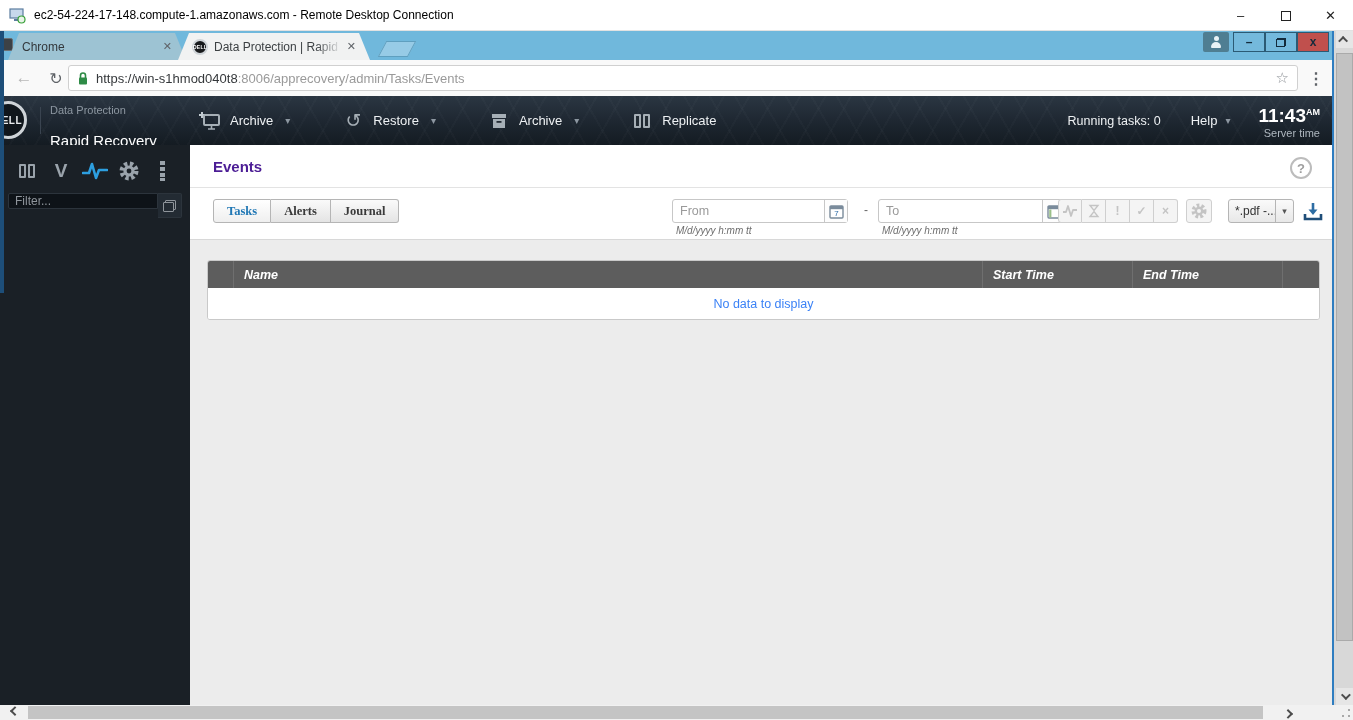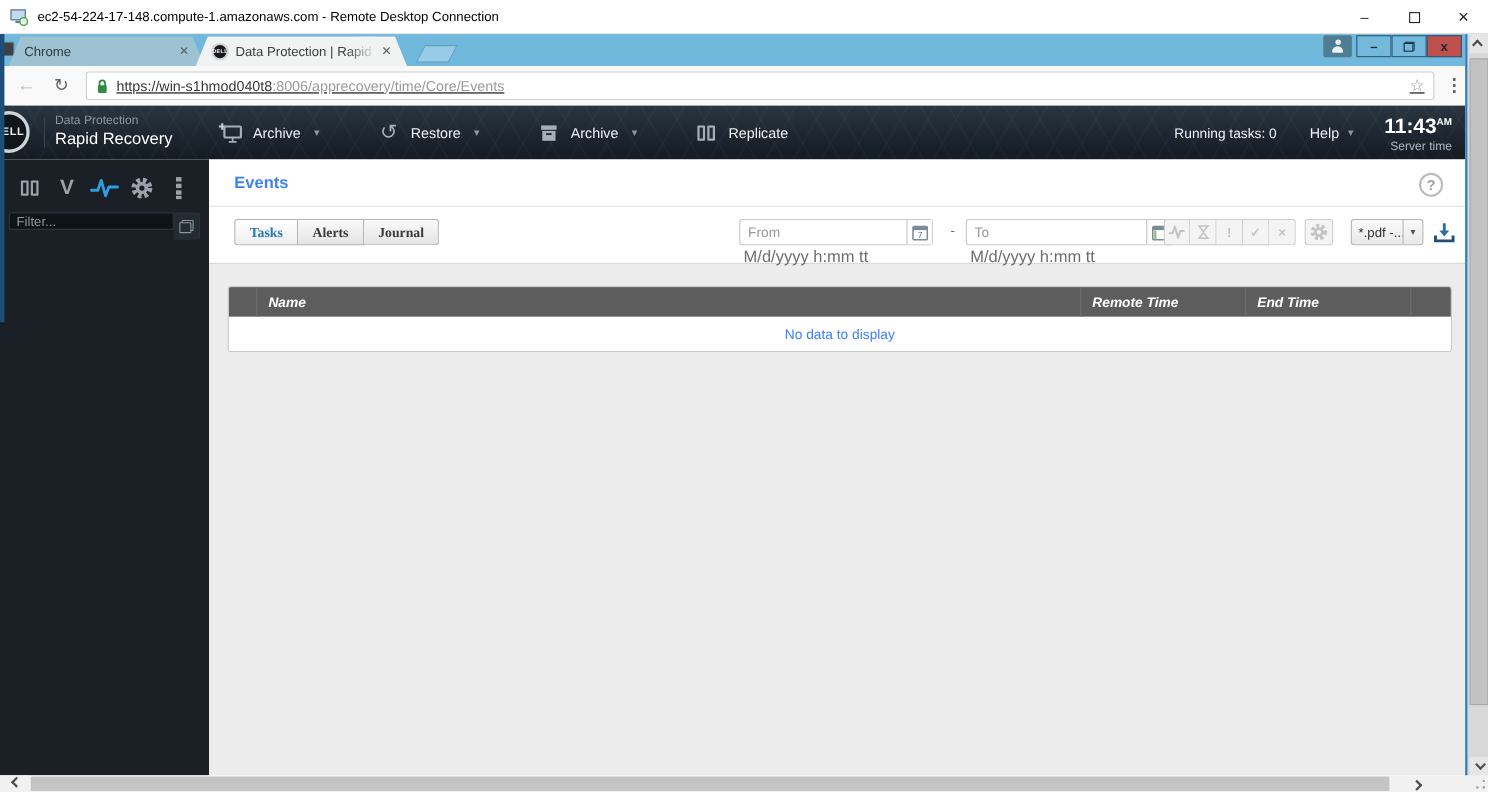--- a/index.html
+++ b/index.html
@@ -39,38 +39,38 @@
   .wc-btn { width:32px; height:20px; border:1px solid #2b5a74; display:flex; align-items:center; justify-content:center; background:#74b9dc; color:#132b3c; font-weight:bold; font-size:12px; }
   .wc-close { background:#c0504d; }
   .wc-restore-glyph { position:relative; width:10px; height:9px; }
   .wc-restore-glyph::before { content:""; position:absolute; right:0; top:0; width:7px; height:6px; border:1.5px solid #132b3c; }
   .wc-restore-glyph::after { content:""; position:absolute; left:0; bottom:0; width:7px; height:6px; border:1.5px solid #132b3c; background:#74b9dc; }
 
   
   .btoolbar { position:absolute; top:29px; left:0; width:1332px; height:36px; background:#f9f9f9; display:flex; align-items:center; }
   .nav-back { margin-left:12px; font-size:17px; color:#b7b7b7; width:24px; text-align:center; }
   .nav-reload { margin-left:8px; font-size:16px; color:#5f6368; width:24px; text-align:center; }
-  .omnibox { margin-left:10px; width:1230px; height:26px; background:#fff; border:1px solid #d0d0d0; border-radius:3px; display:flex; align-items:center; padding:0 8px;text-decoration:underline; }
+  .omnibox { width:1230px; height:26px; background:#fff; border:1px solid #d0d0d0; border-radius:3px; display:flex; align-items:center; padding:0 8px; }
   .url-host { font-size:13px; color:#35383b; margin-left:7px; white-space:nowrap; }
   .url-path { font-size:13px; color:#9a9a9a; white-space:nowrap; }
   .omni-star { margin-left:auto; font-size:15px; color:#8f9398; }
   .overflow-dots { margin-left:8px; font-size:16px; font-weight:bold; color:#5f6368; width:20px; text-align:center; letter-spacing:0; }
 
   
   .appheader { position:absolute; top:65px; left:0; width:1332px; height:49px;
       background:linear-gradient(to bottom, #2b3642 0%, #1d2630 55%, #141b22 100%); overflow:hidden; }
   .hex-overlay { position:absolute; inset:0;
       background-image:repeating-linear-gradient(60deg, rgba(255,255,255,.02) 0 2px, transparent 2px 22px),
                        repeating-linear-gradient(-60deg, rgba(255,255,255,.02) 0 2px, transparent 2px 22px);
   }
   .dell-logo { position:absolute; left:-11px; top:5px; width:38px; height:38px; border-radius:50%; border:3px solid #cfd4d8; background:#10161c; color:#e8ebee; display:flex; align-items:center; justify-content:center; font-size:10px; font-weight:bold; letter-spacing:.5px; }
   .brand-divider { position:absolute; left:40px; top:11px; width:1px; height:27px; background:#3a4450; }
   .brand { position:absolute; left:50px; top:8px; }
   .brand-line1 { font-size:11px; color:#8d97a1; }
-  .brand-line2 { font-size:15px; color:#ffffff; margin-top:2px; }
+  .brand-line2 { font-size:15px; color:#ffffff; margin-top:16px; }
   .mainnav { position:absolute; left:198px; top:0; height:49px; display:flex; align-items:center; }
   .nav-item { display:flex; align-items:center; margin-right:26px; cursor:default; }
   .nav-ico { width:24px; height:20px; display:flex; align-items:center; justify-content:center; margin-right:8px; }
   .nav-label { font-size:13px; color:#eef1f3; }
   .nav-caret { font-size:10px; color:#8d97a1; margin-left:12px; width:30px; }
   .restore-glyph { font-size:19px; color:#a6afb6; line-height:18px; }
   .hdr-right { position:absolute; right:12px; top:0; height:49px; display:flex; align-items:center; }
   .running-tasks { font-size:12.5px; color:#eef1f3; margin-right:30px; }
   .help-item { display:flex; align-items:center; margin-right:28px; }
   .help-label { font-size:13px; color:#eef1f3; }
@@ -92,21 +92,21 @@
   .filter-btn { width:24px; height:25px; background:#232b33; border:1px solid #2c343c; border-left:none; display:flex; align-items:center; justify-content:center; border-radius:0 2px 2px 0; }
   .collapse-glyph { position:relative; width:13px; height:12px; }
   .collapse-glyph::before { content:""; position:absolute; right:0; top:0; width:9px; height:8px; border:1.5px solid #8f959b; border-radius:1px; }
   .collapse-glyph::after { content:""; position:absolute; left:0; bottom:0; width:9px; height:8px; border:1.5px solid #8f959b; border-radius:1px; background:#232b33; }
   .blue-left-border { position:absolute; top:0; left:0; width:4px; height:262px; background:#1d4e79; }
 
   .main { flex:1; background:#ececec; position:relative; overflow:hidden; }
 
   
   .events-panel { position:absolute; top:0; left:0; right:0; height:95px; background:#fff; border-bottom:1px solid #d8d8d8; }
-  .page-title { position:absolute; left:23px; top:13px; font-size:15px; font-weight:bold; color:#3b82f6; }
+  .page-title { position:absolute; left:23px; top:13px; font-size:15px; font-weight:bold; color:#4c1d95; }
   .help-circle { position:absolute; right:20px; top:12px; width:22px; height:22px; border-radius:50%; border:2px solid #bcbcbc; color:#9e9e9e; font-weight:bold; font-size:13px; display:flex; align-items:center; justify-content:center; }
   .panel-divider { position:absolute; left:0; right:0; top:42px; height:1px; background:#e3e3e3; }
 
   .toolbar-row { position:absolute; left:0; right:0; top:54px; height:24px; }
   .viewtabs { position:absolute; left:23px; top:0; display:flex;font-family:Liberation Serif, serif; }
   .vt-btn { height:24px; padding:0 13px; font-size:12.5px; font-weight:bold; color:#3a3a3a; background:linear-gradient(to bottom,#fafafa,#e4e4e4); border:1px solid #b5b5b5; border-left:none; display:flex; align-items:center; }
   .vt-btn:first-child { border-left:1px solid #b5b5b5; border-radius:3px 0 0 3px; }
   .vt-btn:last-child { border-radius:0 3px 3px 0; }
   .vt-active { color:#2178b5; background:linear-gradient(to bottom,#ffffff,#efefef); }
 
@@ -114,21 +114,21 @@
   .search-input { flex:1; border:none; outline:none; font-size:12.5px; color:#333; padding:0 7px; background:transparent; width:100px; }
   .search-input::placeholder { color:#9a9a9a; }
   .search-ico { width:26px; display:flex; align-items:center; justify-content:center; }
 
   .date-wrap { position:absolute; top:0; height:24px; border:1px solid #c7c7c7; border-radius:3px; background:#fff; display:flex; }
   .date-from { left:482px; width:176px; }
   .date-to { left:688px; width:188px; }
   .date-input { flex:1; border:none; outline:none; font-size:12.5px; color:#333; padding:0 7px; background:transparent; min-width:20px; }
   .date-input::placeholder { color:#9a9a9a; }
   .cal-btn { width:23px; border-left:1px solid #c7c7c7; display:flex; align-items:center; justify-content:center; background:#fdfdfd; }
-  .date-hint { position:absolute; top:26px; font-size:15px; color:#6d6d6d; }
+  .date-hint { position:absolute; top:26px; font-size:10px; color:#6d6d6d;font-style:italic; }
   .hint-from { left:486px; }
   .hint-to { left:692px; }
   .range-dash { position:absolute; left:674px; top:4px; font-size:12px; color:#666; }
 
   .filterbtn-group { position:absolute; left:868px; top:0; display:flex; }
   .fb-btn { width:24px; height:24px; background:#f4f4f4; border:1px solid #cfcfcf; border-left:none; display:flex; align-items:center; justify-content:center; color:#c4c4c4; font-weight:bold; font-size:12px; }
   .fb-btn:first-child { border-left:1px solid #cfcfcf; border-radius:3px 0 0 3px; }
   .fb-btn:last-child { border-radius:0 3px 3px 0; }
   .gear-btn { position:absolute; left:996px; top:0; width:26px; height:24px; background:#f4f4f4; border:1px solid #cfcfcf; border-radius:3px; display:flex; align-items:center; justify-content:center; }
   .export-select { position:absolute; left:1038px; top:0; width:66px; height:24px; border:1px solid #b5b5b5; border-radius:3px; background:linear-gradient(to bottom,#fafafa,#e8e8e8); display:flex; }
@@ -225,21 +225,21 @@
 
     <div class="btoolbar">
       <div class="nav-back">←</div>
       <div class="nav-reload">↻</div>
       <div class="omnibox">
         <svg width="12" height="15" viewBox="0 0 12 15">
           <path d="M3.5 7 V4.5 a2.5 2.5 0 0 1 5 0 V7" fill="none" stroke="#2e8b46" stroke-width="1.6"></path>
           <rect x="2" y="6.5" width="8" height="7" rx="1" fill="#2e8b46"></rect>
         </svg>
         <span class="url-host">https://win-s1hmod040t8</span>
-          <span class="url-path">:8006/apprecovery/time/Core/Events</span>
+          <span class="url-path">:8006/apprecovery/admin/Tasks/Events</span>
         <span class="omni-star">☆</span>
       </div>
       <div class="overflow-dots">⋮</div>
     </div>
 
     <div class="appheader">
       <div class="hex-overlay"></div>
       <div class="dell-logo">DELL</div>
       <div class="brand-divider"></div>
       <div class="brand">
@@ -420,21 +420,21 @@
                 <path d="M2 12 v5 h16 v-5" fill="none" stroke="#1f4e79" stroke-width="2.6"></path>
               </svg>
             </div>
           </div>
         </div>
 
         <div class="events-table">
           <div class="thead">
             <div class="th th-sel"></div>
             <div class="th th-name">Name</div>
-            <div class="th th-start">Remote Time</div>
+            <div class="th th-start">Start Time</div>
             <div class="th th-end">End Time</div>
             <div class="th th-extra"></div>
           </div>
           <div class="tbody-empty">No data to display</div>
         </div>
 
       </div>
     </div>
 
     <div class="blue-left-border"></div>

